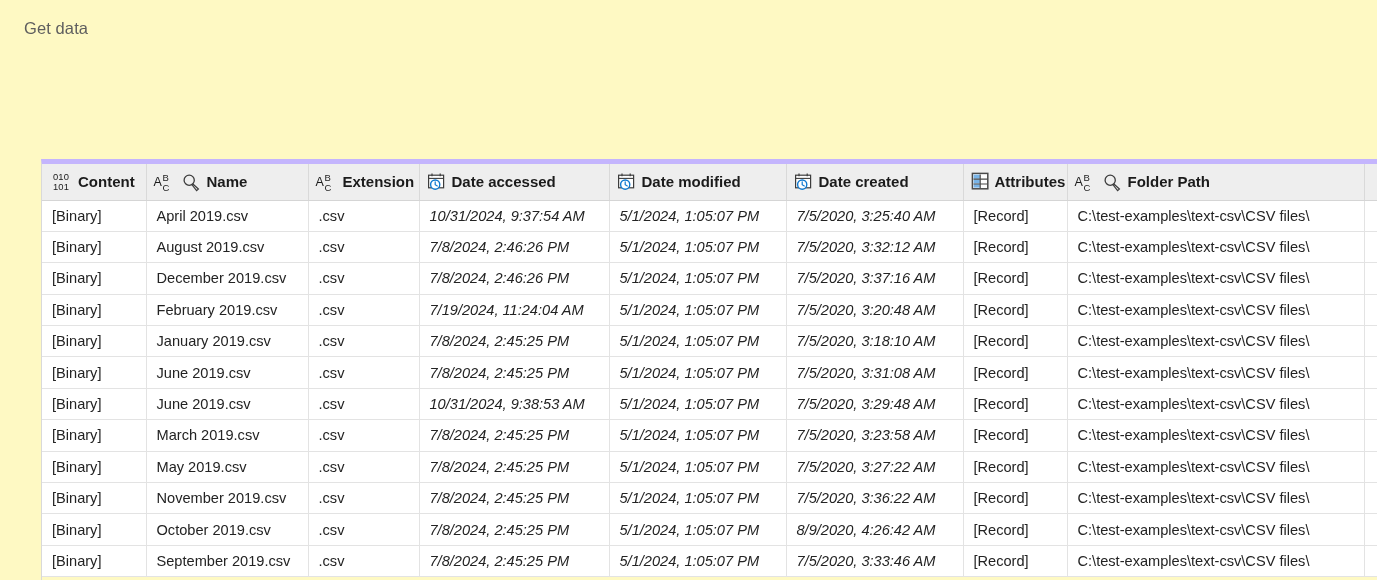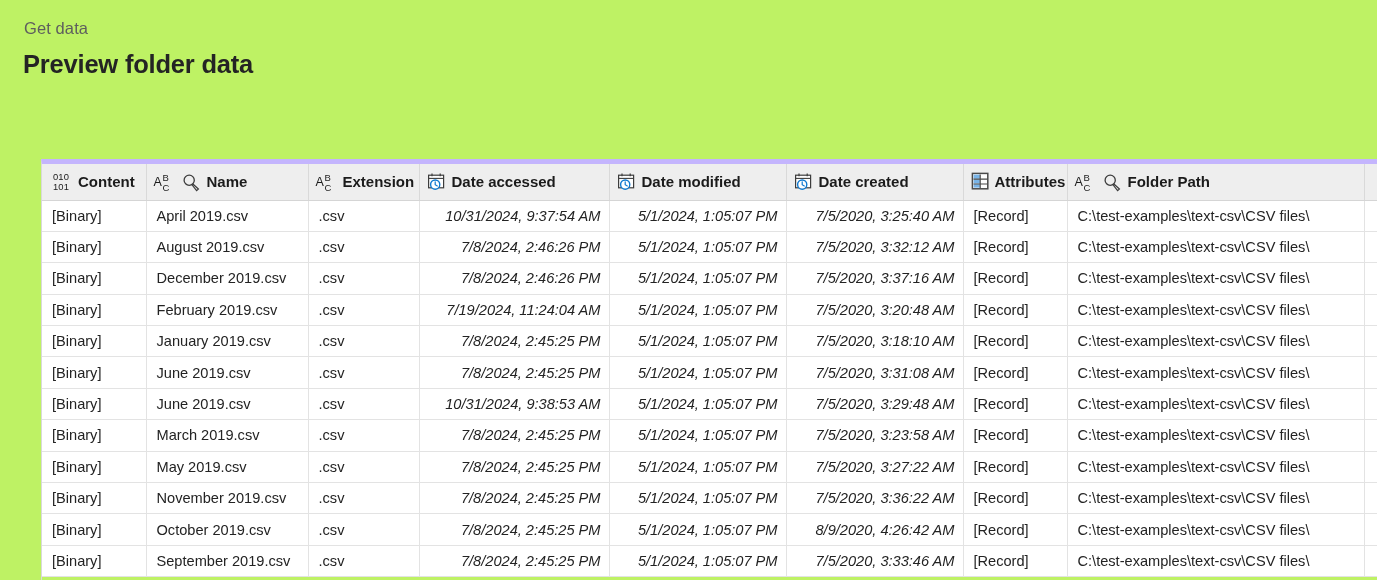--- a/index.html
+++ b/index.html
@@ -9,21 +9,21 @@
     width: 1377px;
     height: 580px;
     background: #ffffff;
     font-family: "Liberation Sans", sans-serif;
     overflow: hidden;
   }
   .page {
     position: relative;
     width: 1377px;
     height: 580px;
-    background: #bef264;
+    background: #fef9c3;
   }
 
   
   .breadcrumb {
     position: absolute;
     left: 24px;
     top: 19px;
     font-size: 16.5px;
     color: #5e5e5e;
     letter-spacing: 0.1px;
@@ -102,21 +102,21 @@
     padding: 0 8px 0 10px;
     border-right: 1px solid #e3e3e3;
     border-bottom: 1px solid #e3e3e3;
     color: #232323;
     white-space: nowrap;
     overflow: hidden;
     vertical-align: middle;
     background: #ffffff;
   }
   td.link-cell { color: #157b6e; padding-left: 11px; }
-  td.date-cell { font-style: italic; text-align: right; padding-right: 10px; }
+  td.date-cell { font-style: italic; text-align: left; padding-right: 10px; }
   td.name-cell { padding-left: 10px; }
   td.ext-cell  { padding-left: 9px; }
   td.path-cell { padding-left: 10px; }
 
   
   .ic { display: inline-flex; align-items: center; justify-content: center; flex: 0 0 auto; }
 
   .ic-binary {
     width: 24px; height: 22px;
     flex-direction: column;
@@ -138,21 +138,20 @@
   .ic-search { width: 21px; height: 20px; }
   .ic-cal { width: 20px; height: 20px; }
   .ic-record { width: 19px; height: 19px; }
 </style>
 </head>
 <body>
 
 <div class="page">
 
   <div class="breadcrumb">Get data</div>
-  <div class="page-title">Preview folder data</div>
 
   <div class="table-wrap">
     <table class="grid">
       <colgroup>
         <col class="c-content">
           <col class="c-name">
           <col class="c-ext">
         <col class="c-accessed">
           <col class="c-modified">
           <col class="c-created">

